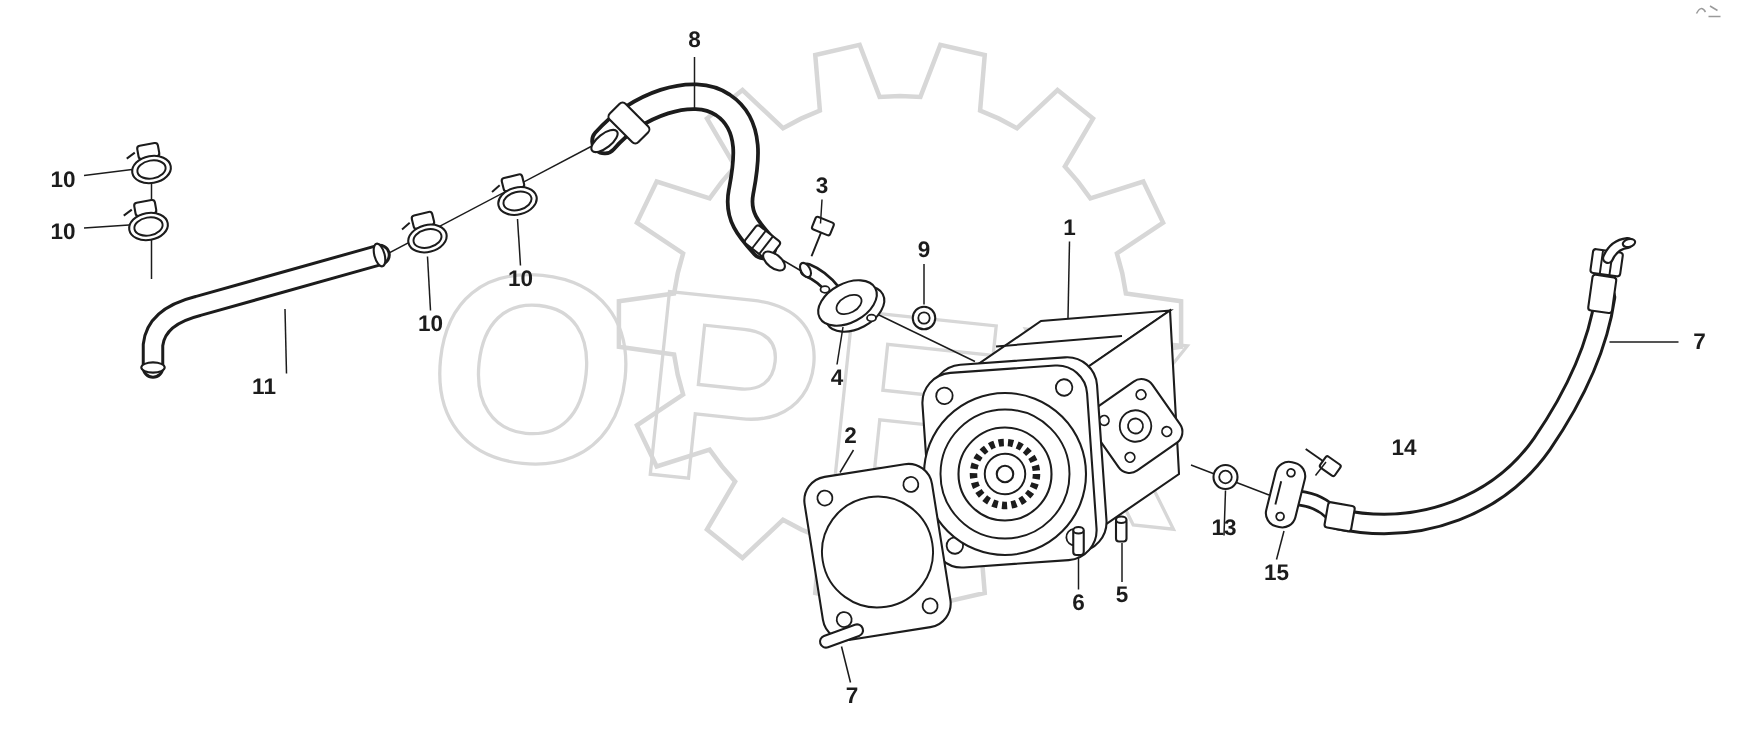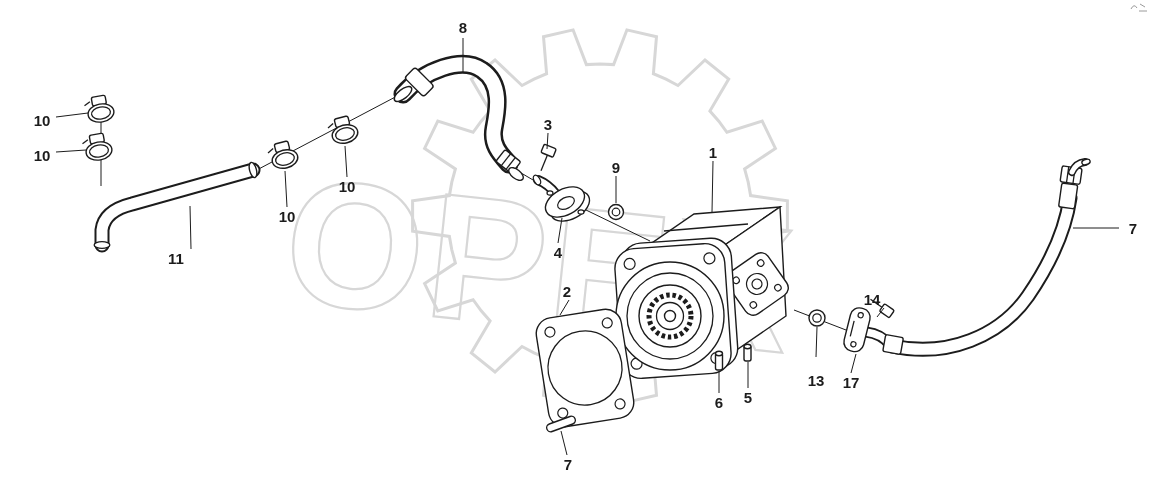--- a/index.html
+++ b/index.html
@@ -236,17 +236,17 @@
   <div class="callout" style="left:347px;top:186px">10</div>
   <div class="callout" style="left:176px;top:258px">11</div>
   <div class="callout" style="left:548px;top:124px">3</div>
   <div class="callout" style="left:616px;top:167px">9</div>
   <div class="callout" style="left:713px;top:152px">1</div>
   <div class="callout" style="left:558px;top:252px">4</div>
   <div class="callout" style="left:567px;top:291px">2</div>
   <div class="callout" style="left:568px;top:464px">7</div>
   <div class="callout" style="left:719px;top:402px">6</div>
   <div class="callout" style="left:748px;top:397px">5</div>
-  <div class="callout" style="left:816px;top:380px">13</div>
-  <div class="callout" style="left:851px;top:382px">17</div>
-  <div class="callout" style="left:872px;top:299px">14</div>
+  <div class="callout" style="left:816px;top:352px">13</div>
+  <div class="callout" style="left:851px;top:382px">15</div>
+  <div class="callout" style="left:936px;top:299px">14</div>
   <div class="callout" style="left:1133px;top:228px">7</div>
 </div>
 
 </body></html>

